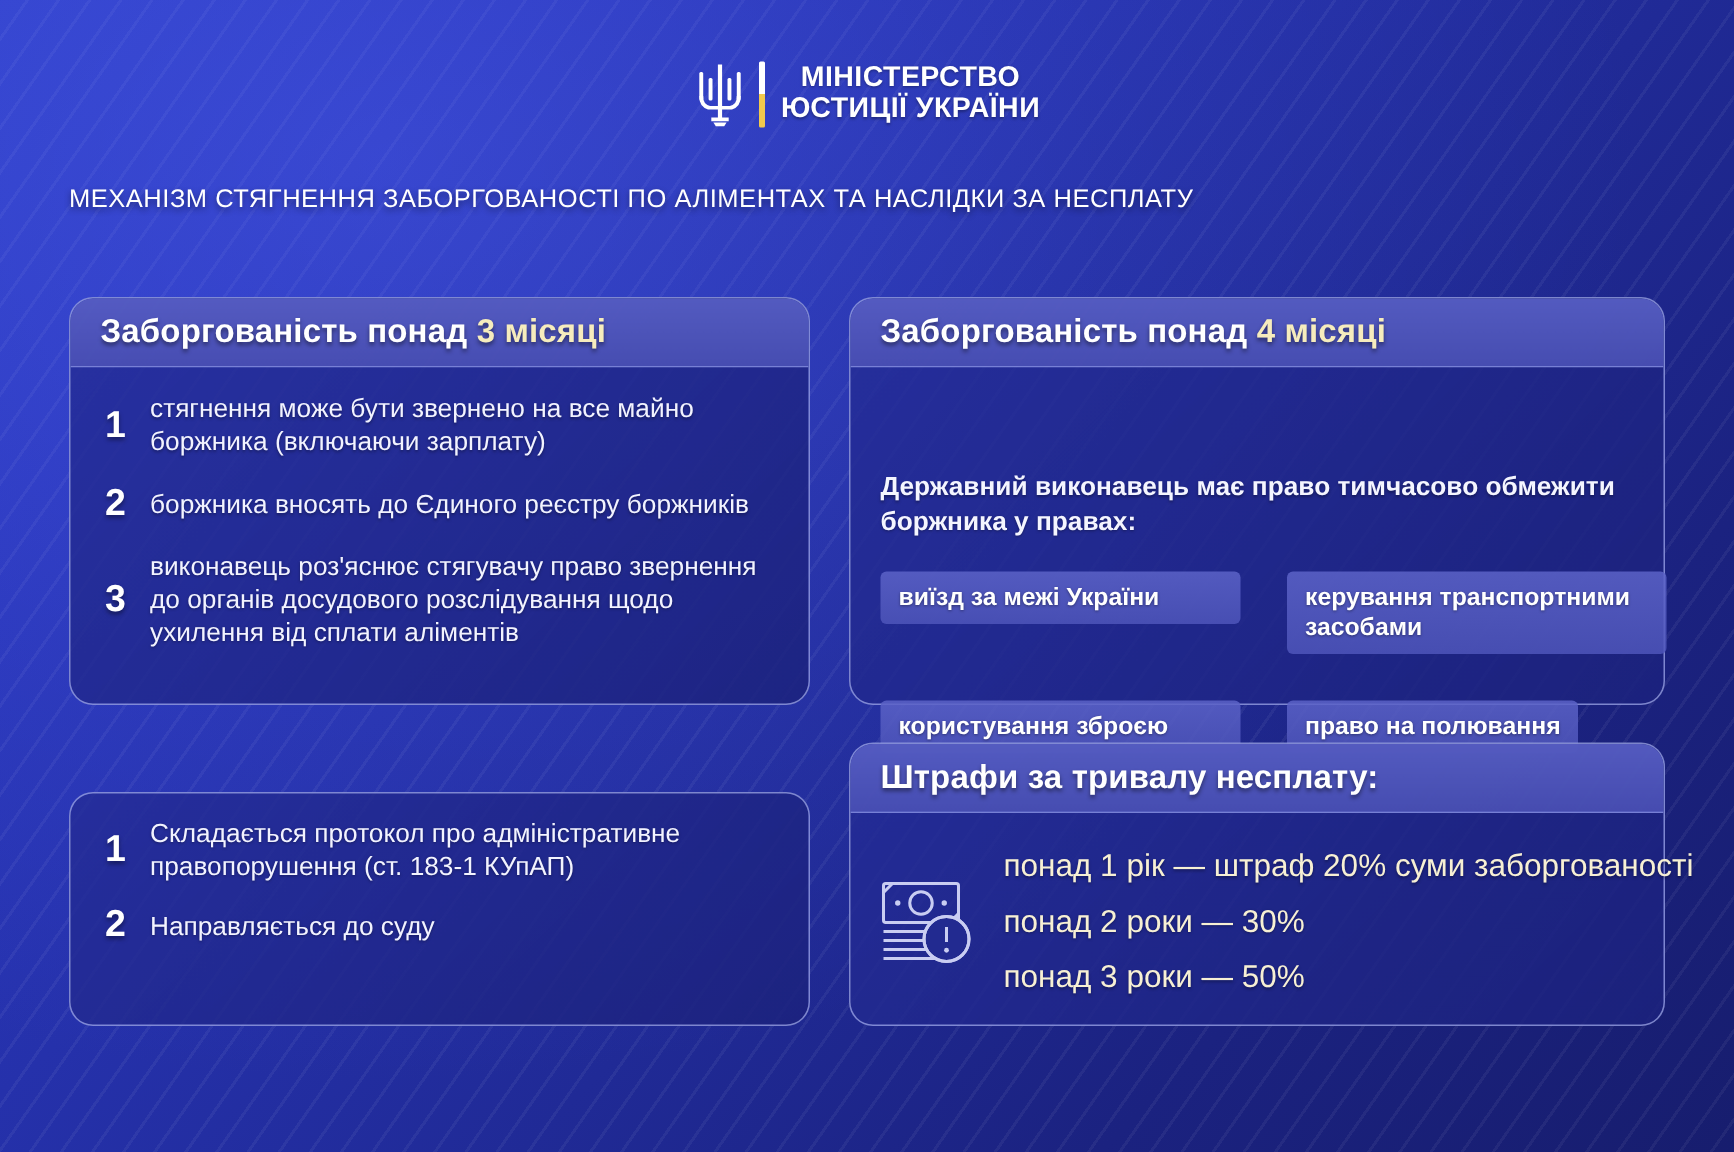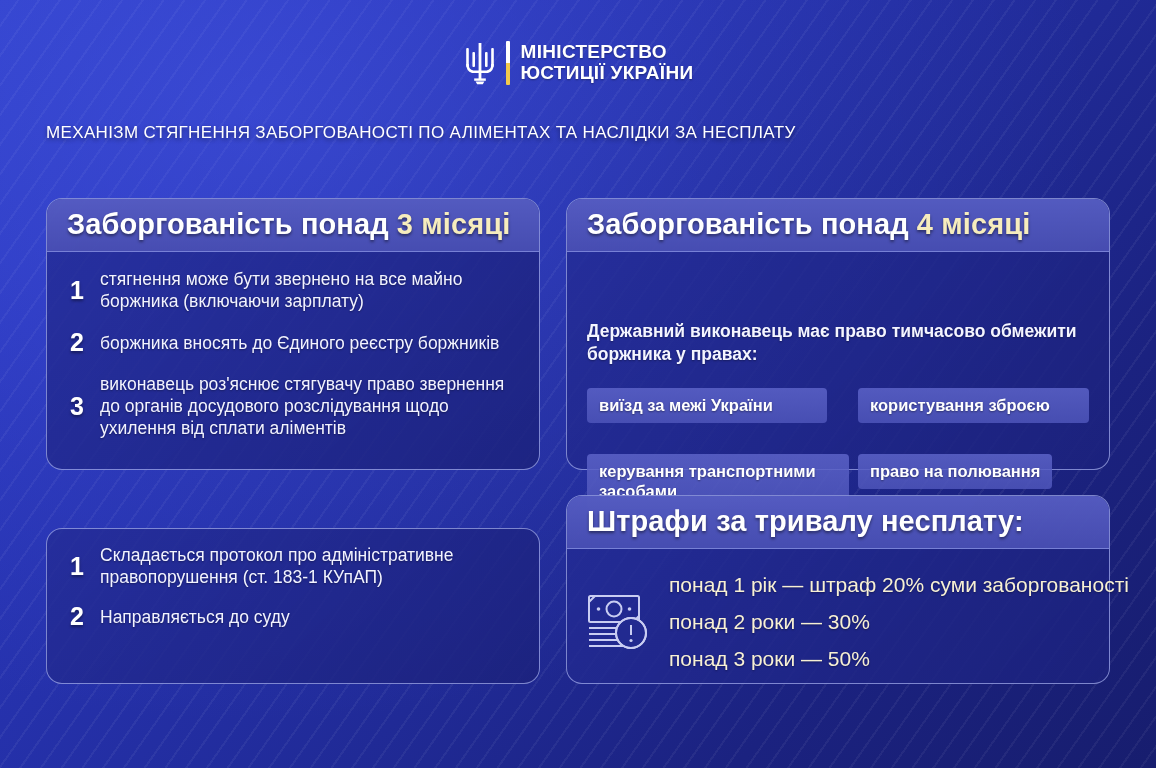--- a/index.html
+++ b/index.html
@@ -59,20 +59,21 @@
     margin-right:2px;
   }
   .logo-text {
     display:flex; flex-direction:column;
     line-height:1.08;
     font-weight:bold;
     font-size:19px;
     letter-spacing:0.3px;
     color:#ffffff;
     text-shadow:0 1px 2px rgba(0,0,0,0.35);
+    text-align:center;
   }
 
   
   .page-title {
     position:absolute;
     left:46px; top:123px; width:1064px;
     font-size:17px;
     font-weight:normal;
     letter-spacing:0.35px;
     color:#ffffff;
@@ -88,21 +89,21 @@
     background:linear-gradient(135deg, rgba(36,44,150,0.80) 0%, rgba(28,34,125,0.86) 100%);
     overflow:visible;
   }
   .card-head {
     background:linear-gradient(180deg, rgba(88,95,196,0.92) 0%, rgba(74,80,180,0.92) 100%);
     border-radius:15px 15px 0 0;
     border-bottom:1px solid rgba(190,200,255,0.35);
     padding:9px 20px 10px 20px;
   }
   .card-head h2 {
-    font-size:29px;
+    font-size:22px;
     font-weight:bold;
     color:#ffffff;
     letter-spacing:0.1px;
     text-shadow:0 2px 3px rgba(0,0,0,0.45);
     white-space:nowrap;
   }
   .accent { color:#f6ecbd; }
   .card-body { padding:18px 20px 18px 20px; }
 
   
@@ -227,22 +228,22 @@
   </div>
 
   <div class="card" style="left:566px; top:198px; width:544px; height:272px;">
     <div class="card-head">
       <h2><span>Заборгованість понад </span><span class="accent">4 місяці</span></h2>
     </div>
     <div class="card-body" style="padding-top:24px;">
       <div class="para">Державний виконавець має право тимчасово обмежити боржника у правах:</div>
       <div class="chip-grid">
         <div class="chip">виїзд за межі України</div>
+        <div class="chip wide">керування транспортними засобами</div>
         <div class="chip">користування зброєю</div>
-        <div class="chip wide">керування транспортними засобами</div>
         <div class="chip" style="justify-self:start;">право на полювання</div>
       </div>
     </div>
   </div>
 
   <div class="card" style="left:46px; top:528px; width:494px; height:156px;">
     <div class="card-body" style="padding-top:15px;">
       <div class="num-list" style="gap:14px;">
         <div class="num-item">
           <div class="num">1</div>

